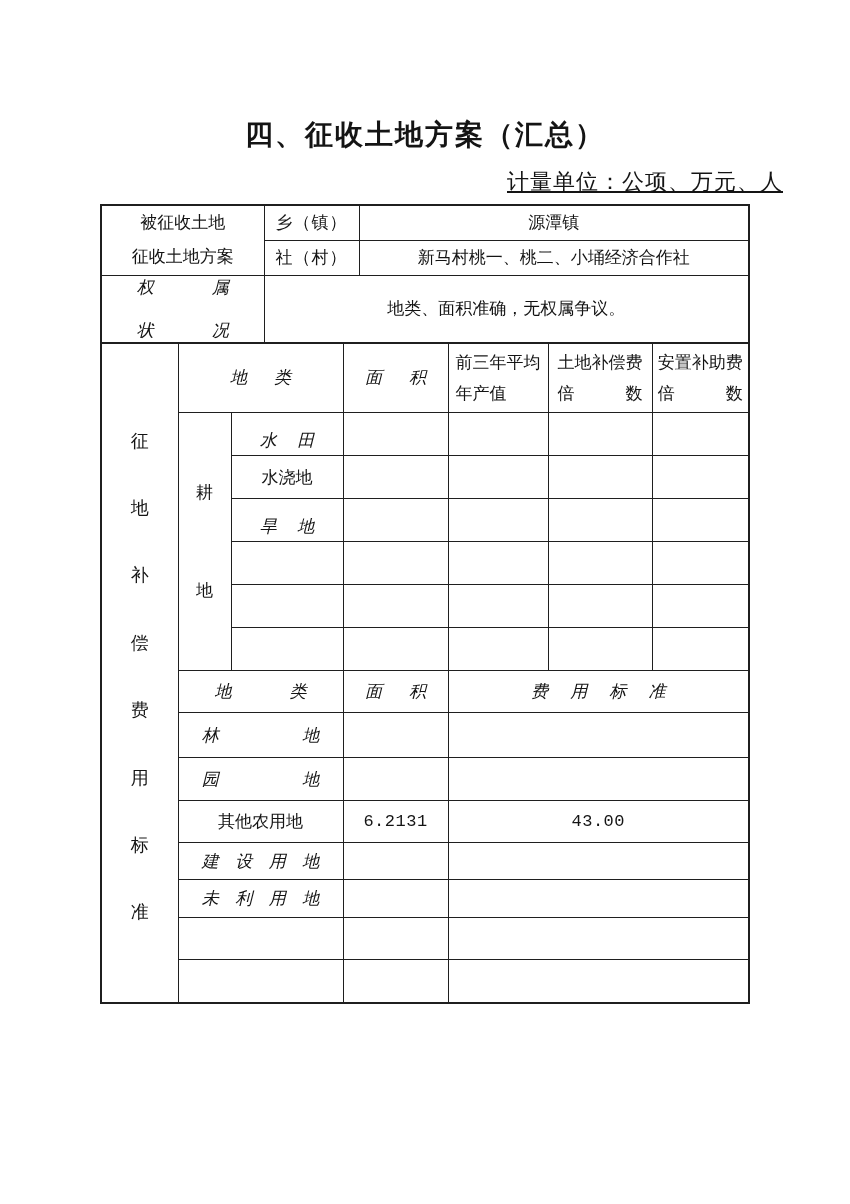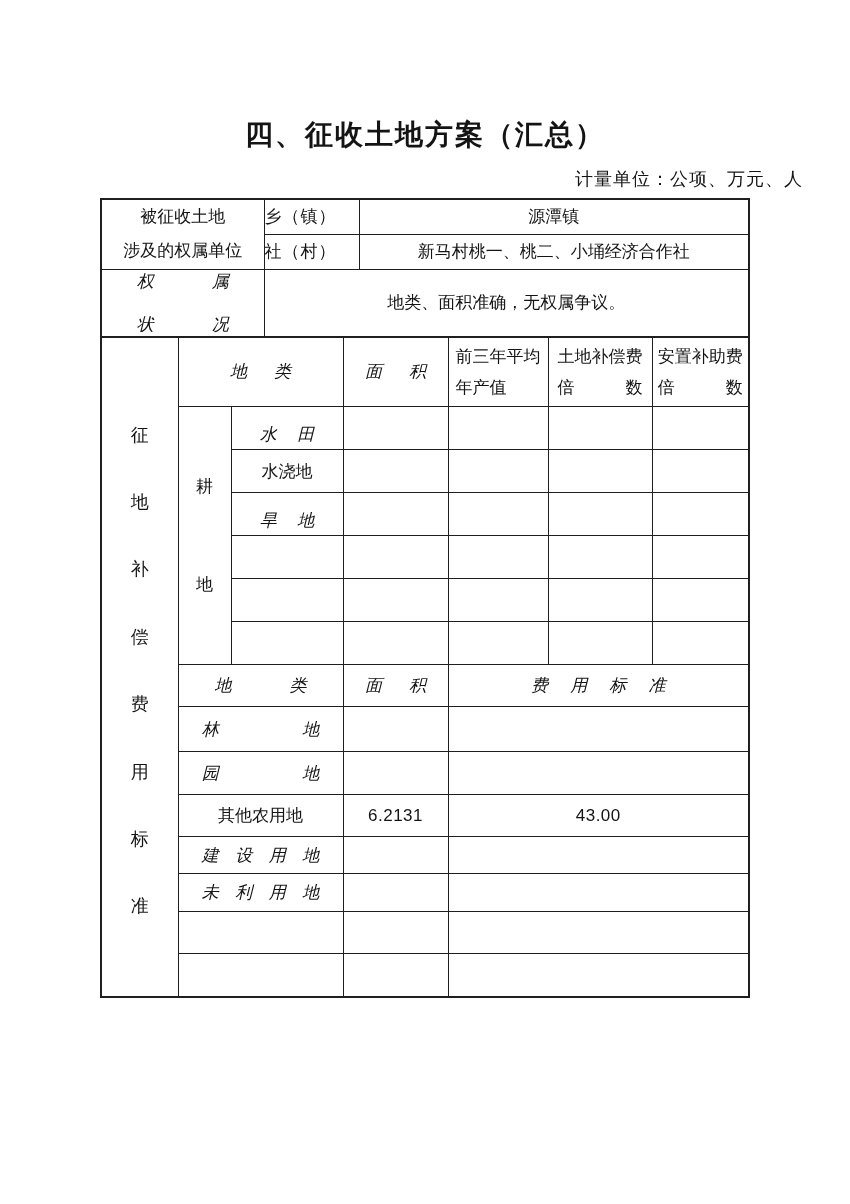--- a/index.html
+++ b/index.html
@@ -14,45 +14,46 @@
   .doc { padding-top: 116px; }
   .page-title {
     text-align: center;
     font-family: "Liberation Sans", "DejaVu Sans", sans-serif;
     font-size: 28px;
     font-weight: 700;
     letter-spacing: 2px;
   }
   .unit-note {
     text-align: right;
-    margin-right: 47px;
+    margin-right: 67px;
     margin-top: 13px;
-    font-size: 18px;
+    font-size: 22px;
     letter-spacing: 1px;
+    text-decoration: underline;
   }
   .sheet { width: 548px; margin: 7px 0 0 100px; }
   table { border-collapse: collapse; table-layout: fixed; width: 648px; }
   table, td { border: 1px solid #1f1f1f; }
   table { border-width: 2px; }
   #tbl2 { margin-top: -2px; }
   td {
     text-align: center;
     vertical-align: middle;
     font-size: 17px;
     padding: 0;
     overflow: hidden;
   }
   
   .r35 { height: 35px; } .r66 { height: 66px; } .r70 { height: 70px; }
   .r43 { height: 43px; } .r42 { height: 42px; } .r45 { height: 45px; }
   .r37 { height: 37px; } .r38 { height: 38px; padding-left: 14px; }
   
   .twoline { line-height: 34px; }
   
-  .lab-left { text-align: left; padding-left: 0; letter-spacing: 1px; }
+  .lab-left { text-align: left; padding-left: 11px; letter-spacing: 1px; }
   
   .jx {
     display: block; margin: 0 auto;
     text-align: justify; text-align-last: justify; font-style: italic;
   }
   .w32 { width: 3.2em; margin-top: 12px; } .w36 { width: 3.6em; }
   .w54 { width: 5.4em; } .w69 { width: 6.9em; } .w79 { width: 7.9em; }
   
   .hdrblk { width: 5em; margin: 0 auto; text-align: left; line-height: 31px; }
   .hdrblk .line { display: block; }
@@ -66,21 +67,21 @@
     font-size: 18px;
   }
   
   .group-inner {
     height: 252px;
     display: flex; flex-direction: column;
     justify-content: space-around; align-items: center;
     padding: 28px 0;
     font-size: 17px;
   }
-  .num { font-family: Liberation Sans, sans-serif; letter-spacing: 0.5px; }
+  .num { font-family: Liberation Mono, monospace; letter-spacing: 0.5px; }
 </style>
 </head>
 <body>
 
 <div class="doc">
 
   <div class="page-title">四、征收土地方案（汇总）</div>
   <div class="unit-note">计量单位：公项、万元、人</div>
 
   <div class="sheet">
@@ -89,21 +90,21 @@
       <colgroup>
           <col style="width:163px">
           <col style="width:95px">
           <col style="width:390px">
         </colgroup>
       <tbody>
           <tr class="r35">
         <td rowspan="2">
           <div class="twoline">
             <span class="line" style="display:block">被征收土地</span>
-            <span class="line" style="display:block">涉及的权属单位</span>
+            <span class="line" style="display:block">征收土地方案</span>
           </div>
         </td>
         <td class="lab-left">乡（镇）</td>
         <td>源潭镇</td>
       </tr>
       <tr class="r35">
         <td class="lab-left">社（村）</td>
         <td>新马村桃一、桃二、小埇经济合作社</td>
       </tr>
       <tr class="r66">

